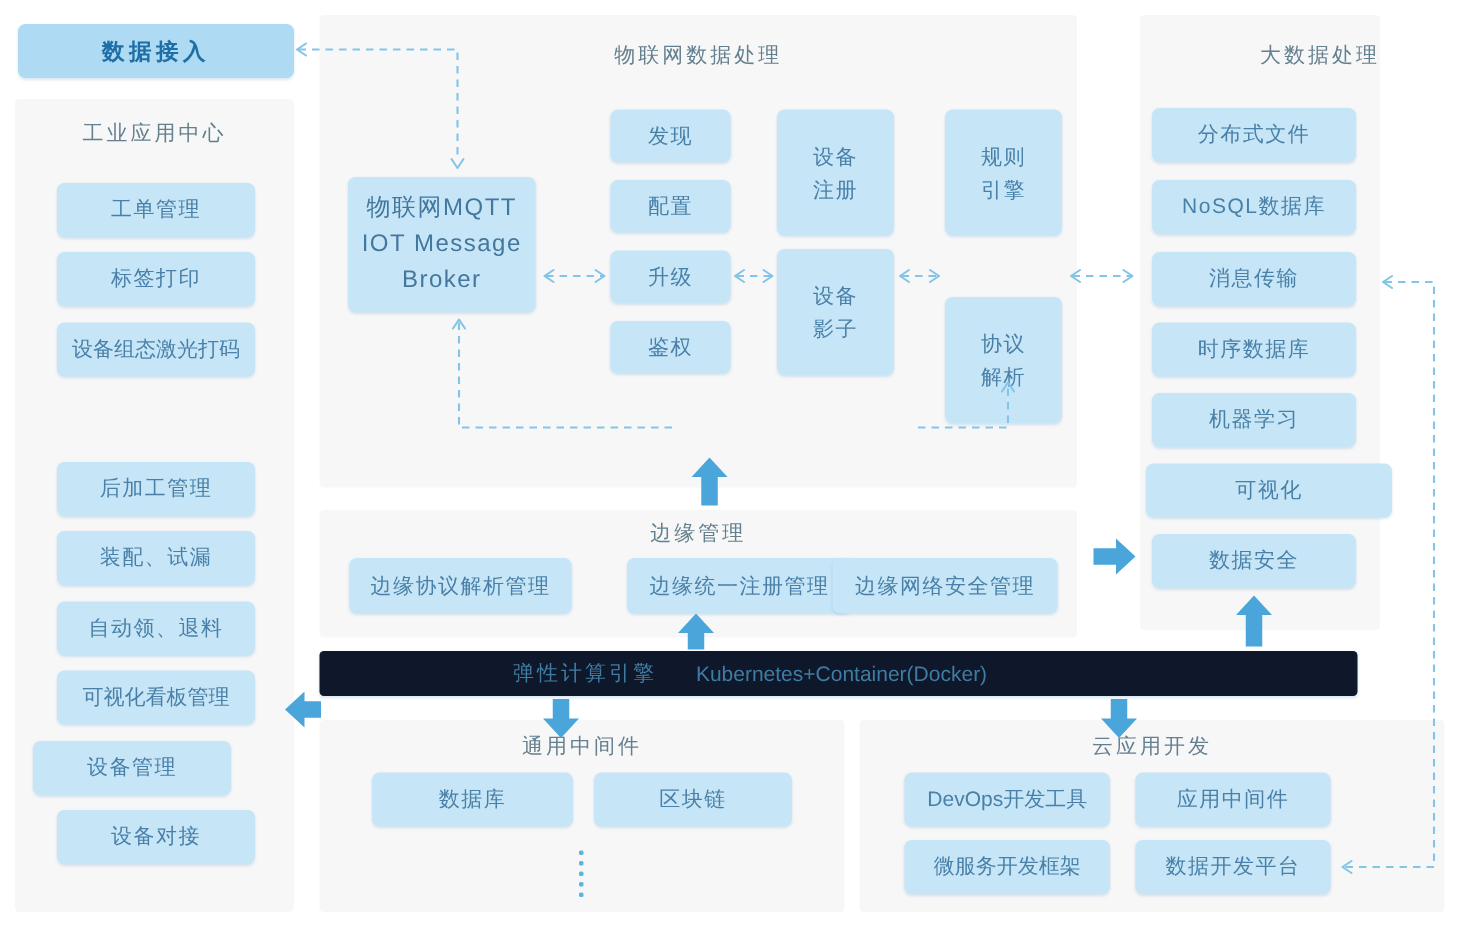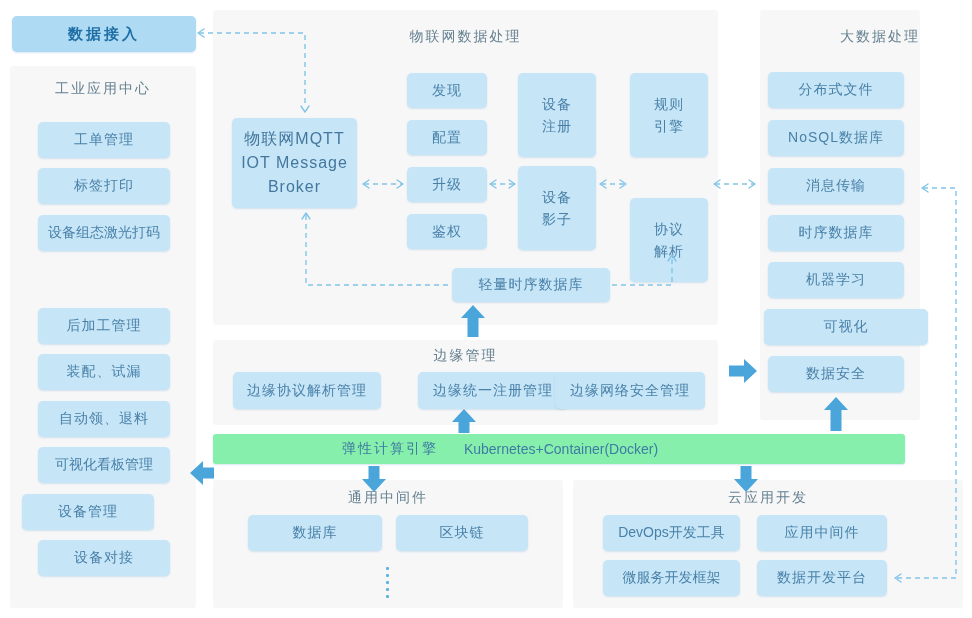--- a/index.html
+++ b/index.html
@@ -5,21 +5,21 @@
   html,body{margin:0;padding:0;background:#ffffff;}
   body{font-family:"Liberation Sans","DejaVu Sans",sans-serif;}
   #canvas{position:relative;width:972px;height:618px;background:#ffffff;overflow:hidden;}
   .panel{position:absolute;background:#f7f7f8;border-radius:3px;}
   .panel-title{position:absolute;text-align:center;font-size:14px;color:#64808f;letter-spacing:2px;}
   .node{position:absolute;background:#c6e6f8;border-radius:5px;display:flex;align-items:center;justify-content:center;
         font-size:14px;color:#4a80a8;letter-spacing:1px;box-shadow:0 1px 2px rgba(120,170,205,0.28);}
   .node.two-line{white-space:pre-line;text-align:center;line-height:22px;}
   .accent{background:#aedaf3;font-weight:bold;color:#1f6fa6;font-size:15px;letter-spacing:3px;}
   .broker{white-space:pre-line;text-align:center;line-height:24px;font-size:16px;color:#44779d;letter-spacing:1px;}
-  .bar{position:absolute;background:#86efac;border-radius:3px;box-shadow:0 1px 2px rgba(120,170,205,0.28);}
+  .bar{position:absolute;background:#0f172a;border-radius:3px;box-shadow:0 1px 2px rgba(120,170,205,0.28);}
   .bar-inner{position:absolute;left:0;top:0;width:574px;height:100%;display:flex;align-items:center;justify-content:center;
              font-size:14px;color:#3f7ca3;}
   .bar-cn{letter-spacing:2px;margin-right:26px;}
   .dots{position:absolute;display:flex;flex-direction:column;gap:4px;align-items:center;}
   .dots i{width:3px;height:3px;border-radius:1px;background:#5fb4de;display:block;}
   svg.overlay{position:absolute;left:0;top:0;pointer-events:none;}
 </style>
 </head>
 <body>
 
@@ -59,21 +59,20 @@
   <div class="node" style="left:407px;top:167px;width:80px;height:35px;">升级</div>
   <div class="node" style="left:407px;top:214px;width:80px;height:35px;">鉴权</div>
   <div class="node two-line" style="left:518px;top:73px;width:78px;height:84px;">设备
 注册</div>
   <div class="node two-line" style="left:518px;top:166px;width:78px;height:84px;">设备
 影子</div>
   <div class="node two-line" style="left:630px;top:73px;width:78px;height:84px;">规则
 引擎</div>
   <div class="node two-line" style="left:630px;top:166px;width:78px;height:84px;margin-top:32px;">协议
 解析</div>
-  <div class="node" style="left:452px;top:268px;width:158px;height:34px;">轻量时序数据库</div>
 
   <div class="node" style="left:768px;top:72px;width:136px;height:36px;">分布式文件</div>
   <div class="node" style="left:768px;top:120px;width:136px;height:36px;">NoSQL数据库</div>
   <div class="node" style="left:768px;top:168px;width:136px;height:36px;">消息传输</div>
   <div class="node" style="left:768px;top:215px;width:136px;height:36px;">时序数据库</div>
   <div class="node" style="left:768px;top:262px;width:136px;height:36px;">机器学习</div>
   <div class="node" style="left:764px;top:309px;width:164px;height:36px;">可视化</div>
   <div class="node" style="left:768px;top:356px;width:136px;height:36px;">数据安全</div>
 
   <div class="node" style="left:233px;top:372px;width:148px;height:37px;text-align:center;">边缘协议解析管理</div>

